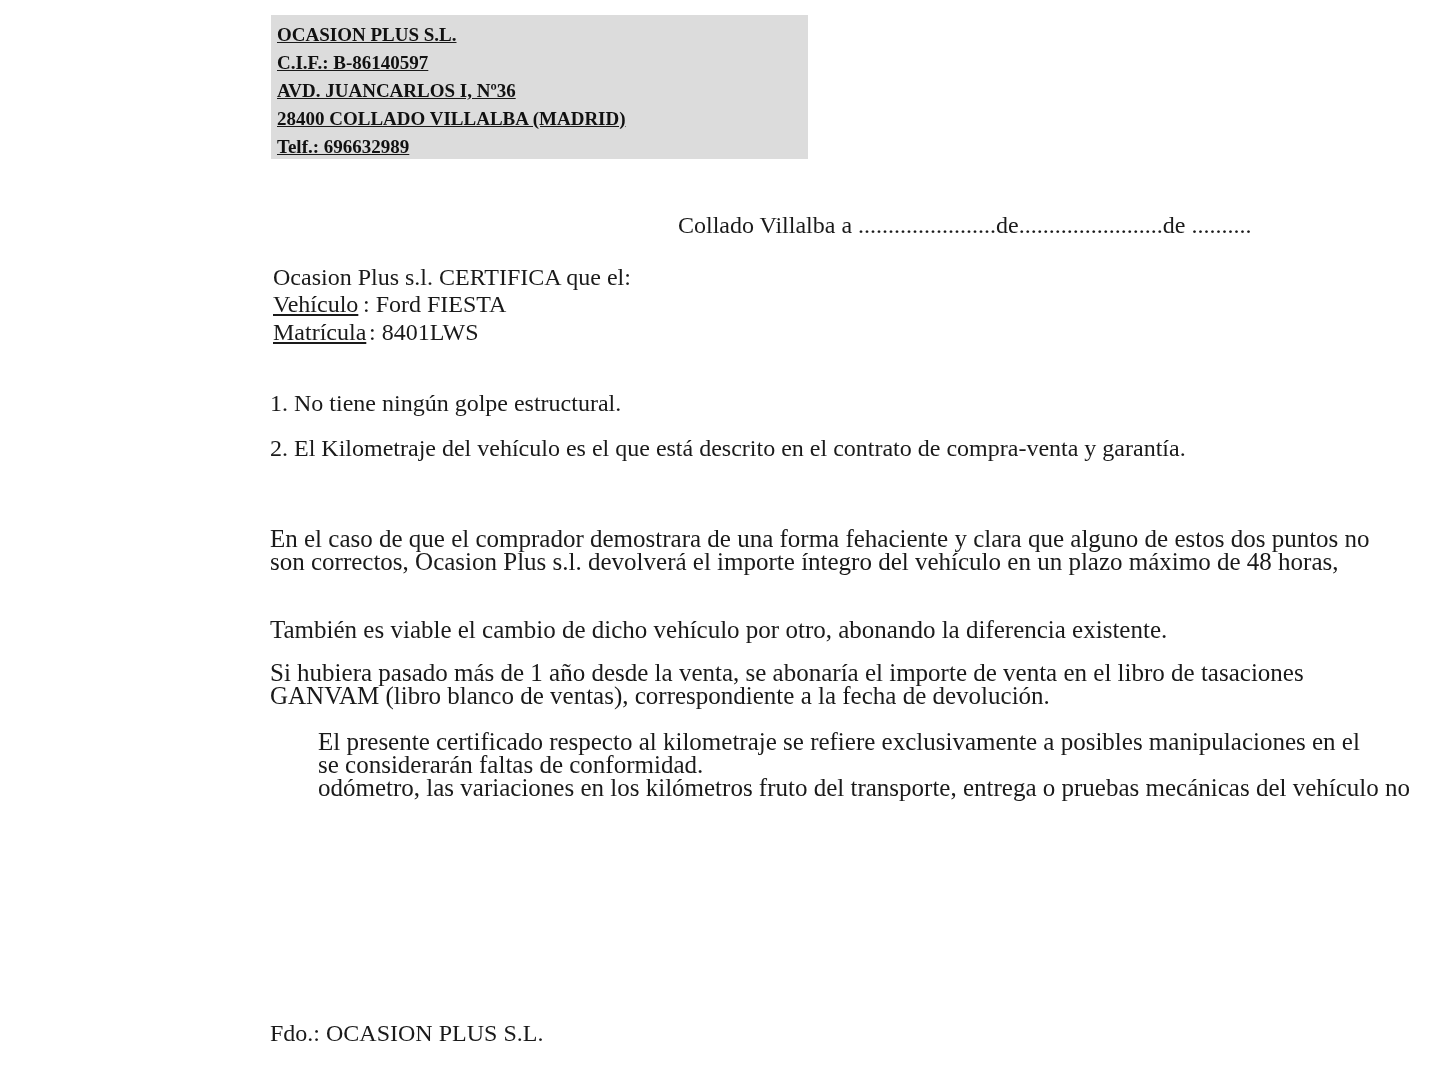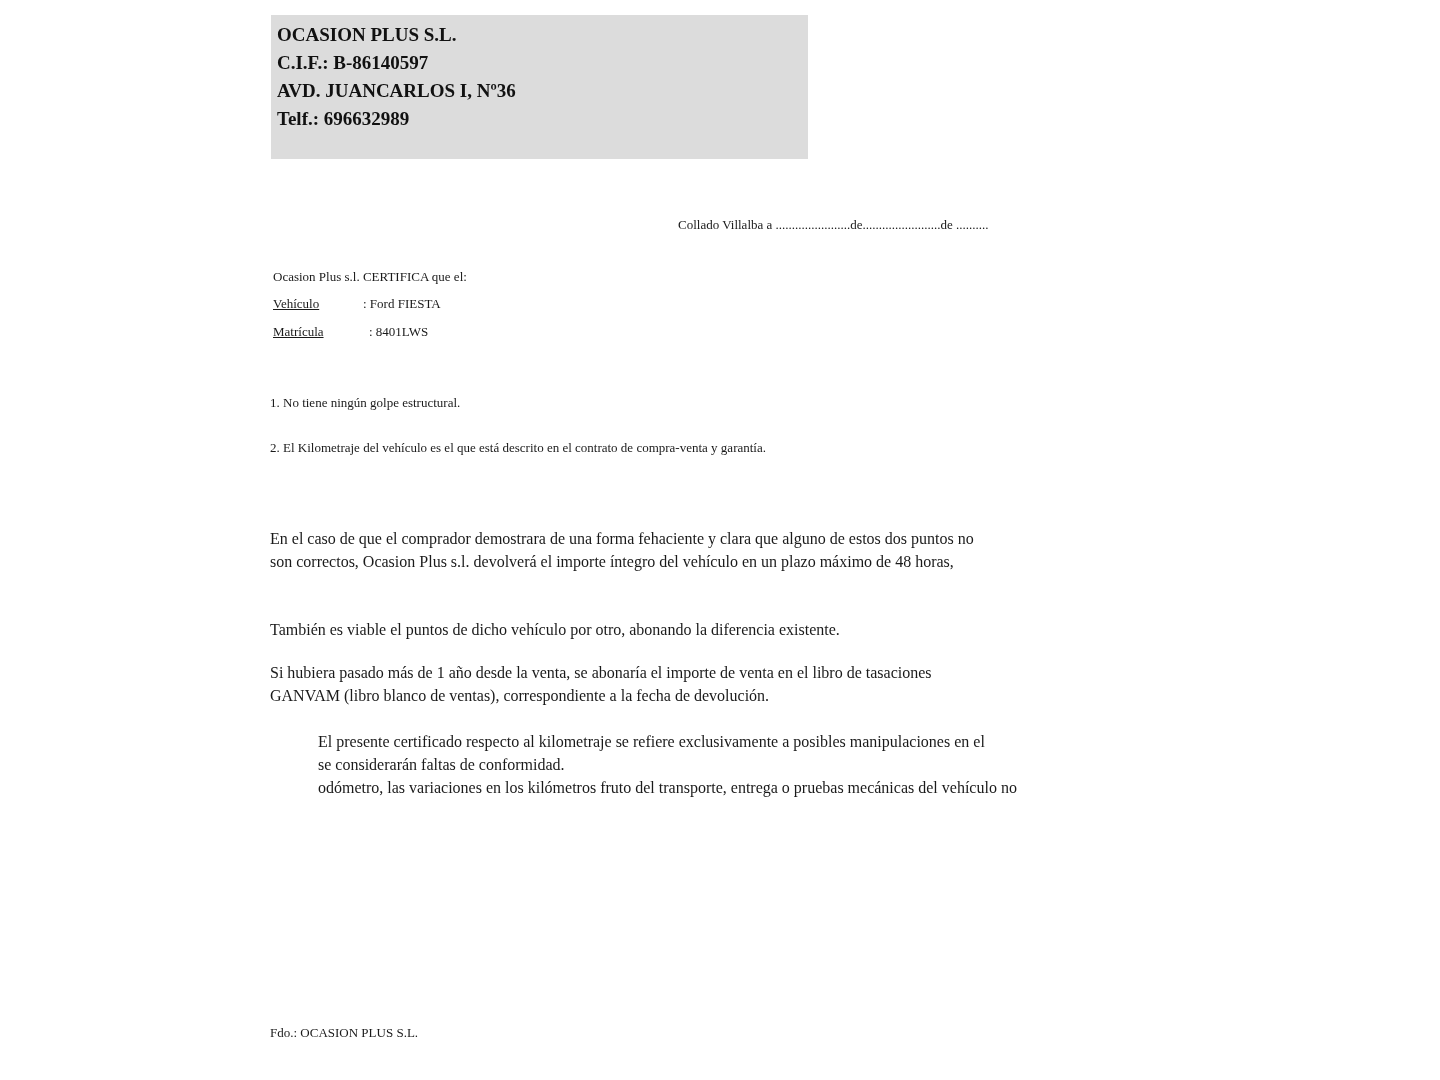--- a/index.html
+++ b/index.html
@@ -22,71 +22,73 @@
     }
     .header-box {
       position: absolute;
       left: 271px;
       top: 15px;
       width: 537px;
       height: 144px;
       background: #dcdcdc;
       box-sizing: border-box;
       padding: 6px 0 0 6px;
+      text-decoration: underline;
     }
     .header-line {
       font-weight: bold;
       font-size: 19px;
       line-height: 28px;
       white-space: nowrap;
       color: #111;
     }
     .abs {
       position: absolute;
       white-space: nowrap;
-      font-size: 13px;
+      font-size: 24px;
       line-height: 22px;
     }
     .date-line { left: 678px; top: 214px; }
     .certifica { left: 273px; top: 266px; }
     .field-row { left: 273px; }
     .field-row .lbl {
       text-decoration: underline;
       display: inline-block;
     }
     .field-row .sep { margin-left: 14px; }
     .row-vehiculo { top: 293px; }
     .row-vehiculo .lbl { width: 76px; }
     .row-matricula { top: 321px; }
     .row-matricula .lbl { width: 82px; }
     .point-1 { left: 270px; top: 392px; }
     .point-2 { left: 270px; top: 437px; }
     .para {
       position: absolute;
       left: 270px;
       width: 900px;
-      font-size: 16px;
+      font-size: 25px;
       line-height: 23px;
     }
     .para .ln { display: block; white-space: nowrap; }
     .para-1 { top: 527px; }
     .para-2 { top: 618px; }
     .para-3 { top: 661px; }
     .para-4 { top: 730px; margin-left: 48px; }
     .signature { left: 270px; top: 1022px; }
   </style>
 </head>
 <body>
 
 <div class="page">
 
   <div class="header-box">
     <div class="header-line">OCASION PLUS S.L.</div>
     <div class="header-line">C.I.F.: B-86140597</div>
     <div class="header-line">AVD. JUANCARLOS I, Nº36</div>
+    <div class="header-line">28400 COLLADO VILLALBA (MADRID)</div>
     <div class="header-line">Telf.: 696632989</div>
   </div>
 
   <div class="abs date-line">Collado Villalba a .......................de........................de ..........</div>
 
   <div class="abs certifica">Ocasion Plus s.l. CERTIFICA que el:</div>
 
   <div class="abs field-row row-vehiculo">
     <span class="lbl">Vehículo</span><span class="sep">: Ford FIESTA</span>
   </div>
@@ -97,21 +99,21 @@
 
   <div class="abs point-1">1. No tiene ningún golpe estructural.</div>
   <div class="abs point-2">2. El Kilometraje del vehículo es el que está descrito en el contrato de compra-venta y garantía.</div>
 
   <div class="para para-1">
     <span class="ln">En el caso de que el comprador demostrara de una forma fehaciente y clara que alguno de estos dos puntos no</span>
     <span class="ln">son correctos, Ocasion Plus s.l. devolverá el importe íntegro del vehículo en un plazo máximo de 48 horas,</span>
   </div>
 
   <div class="para para-2">
-    <span class="ln">También es viable el puntos de dicho vehículo por otro, abonando la diferencia existente.</span>
+    <span class="ln">También es viable el cambio de dicho vehículo por otro, abonando la diferencia existente.</span>
   </div>
 
   <div class="para para-3">
     <span class="ln">Si hubiera pasado más de 1 año desde la venta, se abonaría el importe de venta en el libro de tasaciones</span>
     <span class="ln">GANVAM (libro blanco de ventas), correspondiente a la fecha de devolución.</span>
   </div>
 
   <div class="para para-4">
     <span class="ln">El presente certificado respecto al kilometraje se refiere exclusivamente a posibles manipulaciones en el</span>
     <span class="ln">se considerarán faltas de conformidad.</span>

